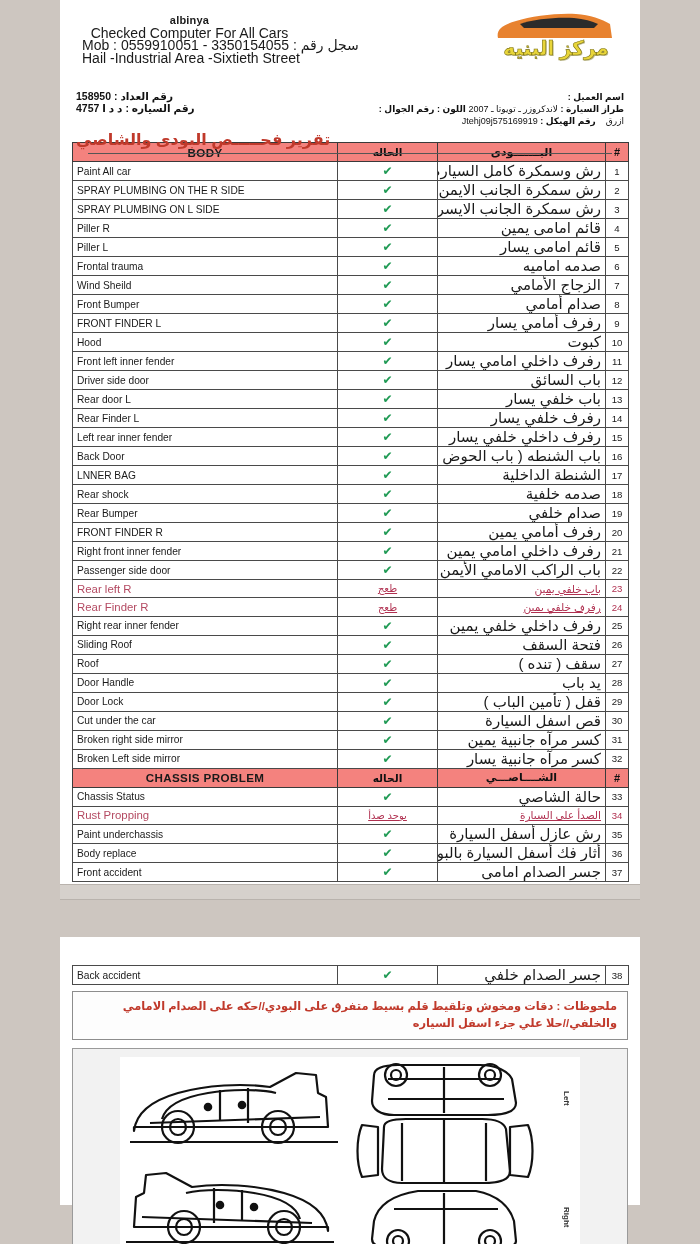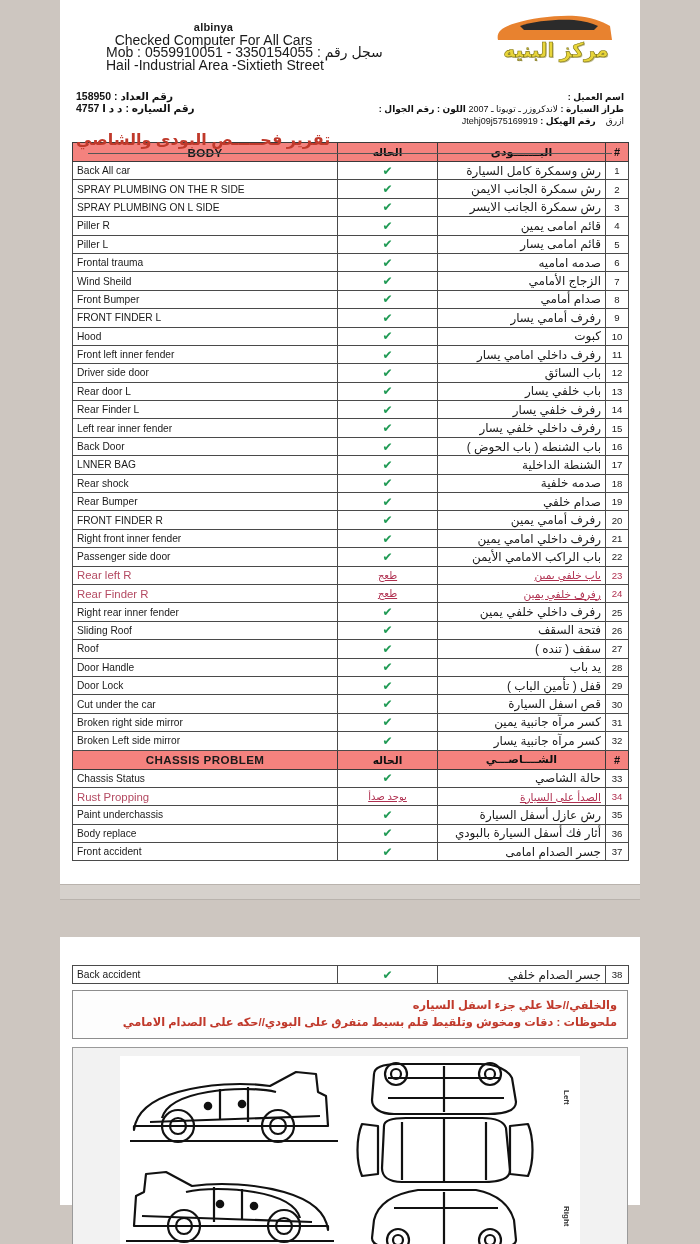--- a/index.html
+++ b/index.html
@@ -41,26 +41,25 @@
     background: #d6d1cc;
     border-top: 1px solid #b9b3ad;
     border-bottom: 1px solid #b9b3ad;
   }
   .sheet-two { top: 937px; height: 268px; }
 
   
   .doc-head {
     position: relative;
     display: flex;
-    align-items: center;
+    align-items: flex-start;
     justify-content: space-between;
     padding: 8px 14px 0 22px;
     box-sizing: border-box;
     height: 78px;
-    margin-left: 24px;
   }
 
   .head-en {
     width: 215px;
     text-align: center;
     color: #1a1a1a;
     padding-top: 5px;
   }
   .head-en .brand {
     font-size: 11px;
@@ -168,21 +167,21 @@
     border: 1px solid #4a4a4a;
     padding: 0 4px;
     height: 18.4px;
     vertical-align: middle;
     box-sizing: border-box;
     overflow: hidden;
     white-space: nowrap;
   }
   td.cell-en { text-align: left; color: #1a1a1a; font-size: 10.2px; }
   td.cell-status { text-align: center; }
-  td.cell-ar { text-align: right; direction: rtl; color: #1a1a1a; font-size: 12px; }
+  td.cell-ar { text-align: right; direction: rtl; color: #1a1a1a; font-size: 15px; }
   td.cell-no { text-align: center; font-size: 9.6px; color: #1a1a1a; direction: ltr; }
 
   .check {
     color: #1f9a54;
     font-size: 12px;
     font-weight: bold;
     line-height: 1;
   }
 
   tr.row-bad td.cell-en { color: #b44a62; font-size: 11.4px; }
@@ -351,21 +350,21 @@
             <col class="c-no">
           </colgroup>
         <tbody id="tbody-page1">
             <tr class="sec-head">
               <td class="cell-en">BODY</td>
               <td class="cell-status">الحاله</td>
               <td class="cell-ar">البـــــــودى</td>
               <td class="cell-no">#</td>
             </tr>
             <tr class="">
-              <td class="cell-en">Back All car</td>
+              <td class="cell-en">Paint All car</td>
               <td class="cell-status"><span class="check">✔</span></td>
               <td class="cell-ar">رش وسمكرة كامل السيارة</td>
               <td class="cell-no">1</td>
             </tr>
             <tr class="">
               <td class="cell-en">SPRAY PLUMBING ON THE R SIDE</td>
               <td class="cell-status"><span class="check">✔</span></td>
               <td class="cell-ar">رش سمكرة الجانب الايمن</td>
               <td class="cell-no">2</td>
             </tr>
@@ -607,22 +606,22 @@
               <td class="cell-en">Back accident</td>
               <td class="cell-status"><span class="check">✔</span></td>
               <td class="cell-ar">جسر الصدام خلفي</td>
               <td class="cell-no">38</td>
             </tr>
           </tbody>
       </table>
     </div>
 
     <div class="notes-box">
+      <div class="notes-text">ملحوظات : دقات ومخوش وتلقيط قلم بسيط متفرق على البودي//حكه على الصدام الامامي</div>
       <div class="notes-text">والخلفي//حلا علي جزء اسفل السياره</div>
-      <div class="notes-text">ملحوظات : دقات ومخوش وتلقيط قلم بسيط متفرق على البودي//حكه على الصدام الامامي</div>
     </div>
 
     <div class="diagram-box">
       <div class="diagram-inner">
 
         <svg width="460" height="200" viewBox="0 0 460 200">
           <g fill="none" stroke="#111" stroke-width="2.2" stroke-linejoin="round">
 
             <g>
               <path d="M14 74 C16 56 30 44 58 36 C86 28 122 26 150 30 L176 16 L196 18 L198 36 L206 40 L208 70 L14 70 Z"></path>

